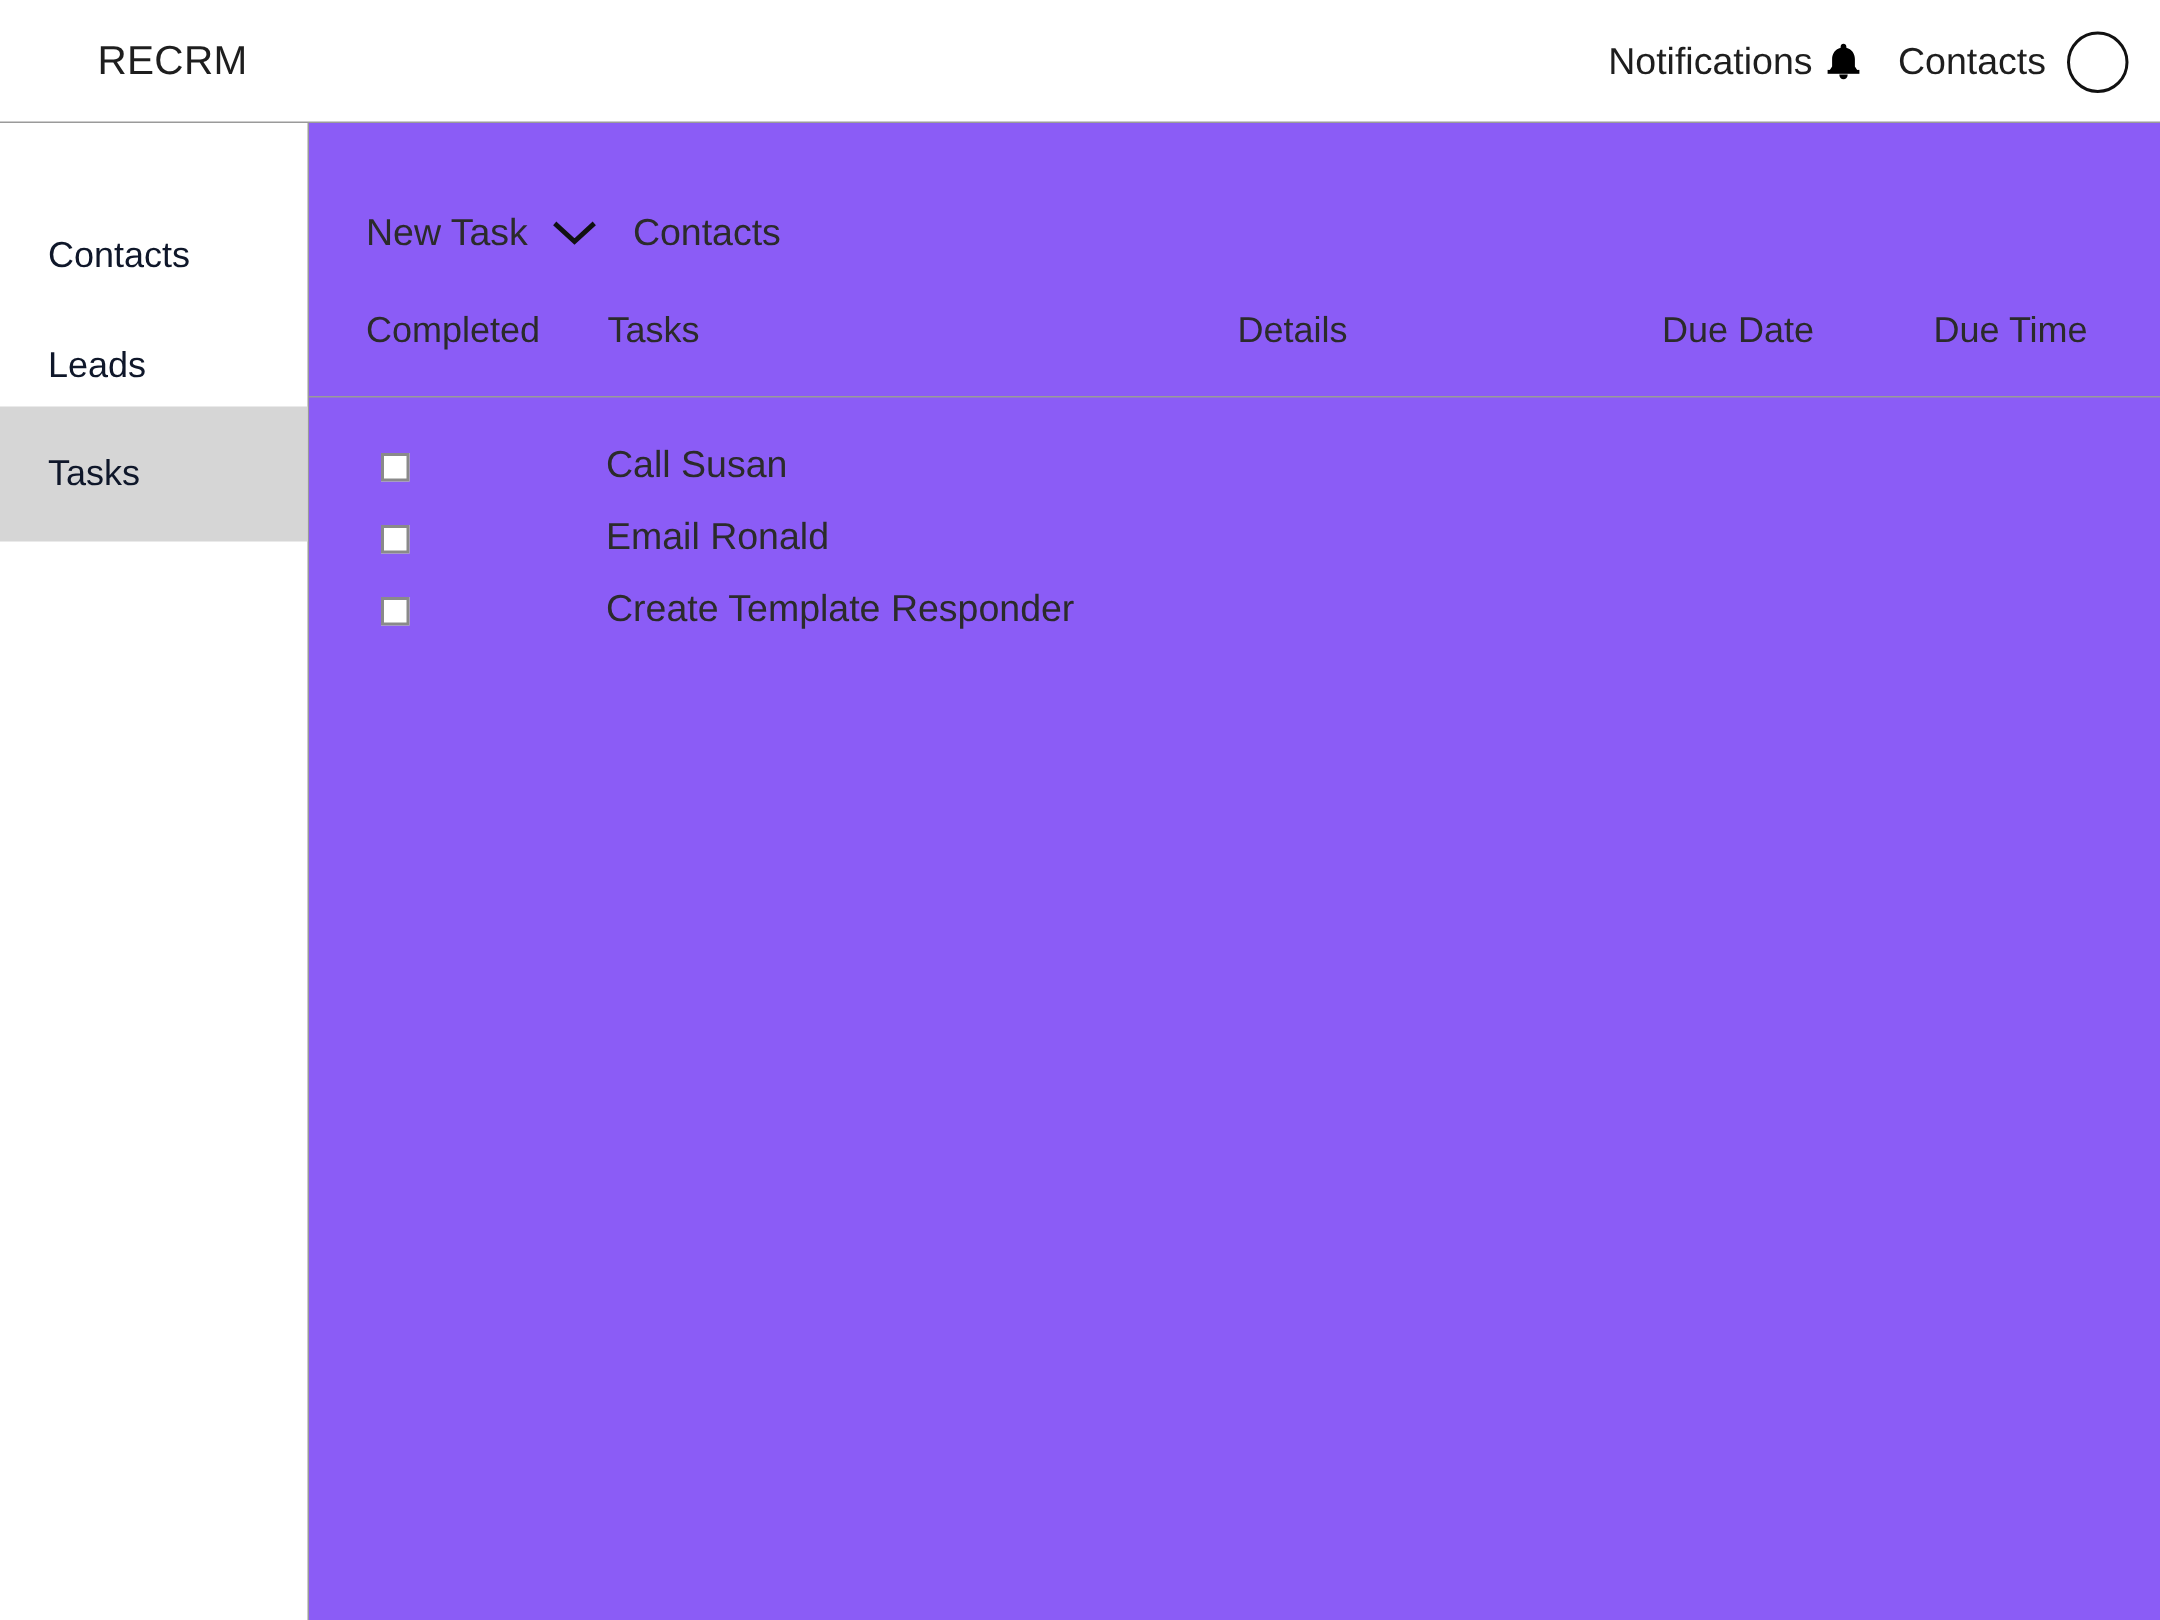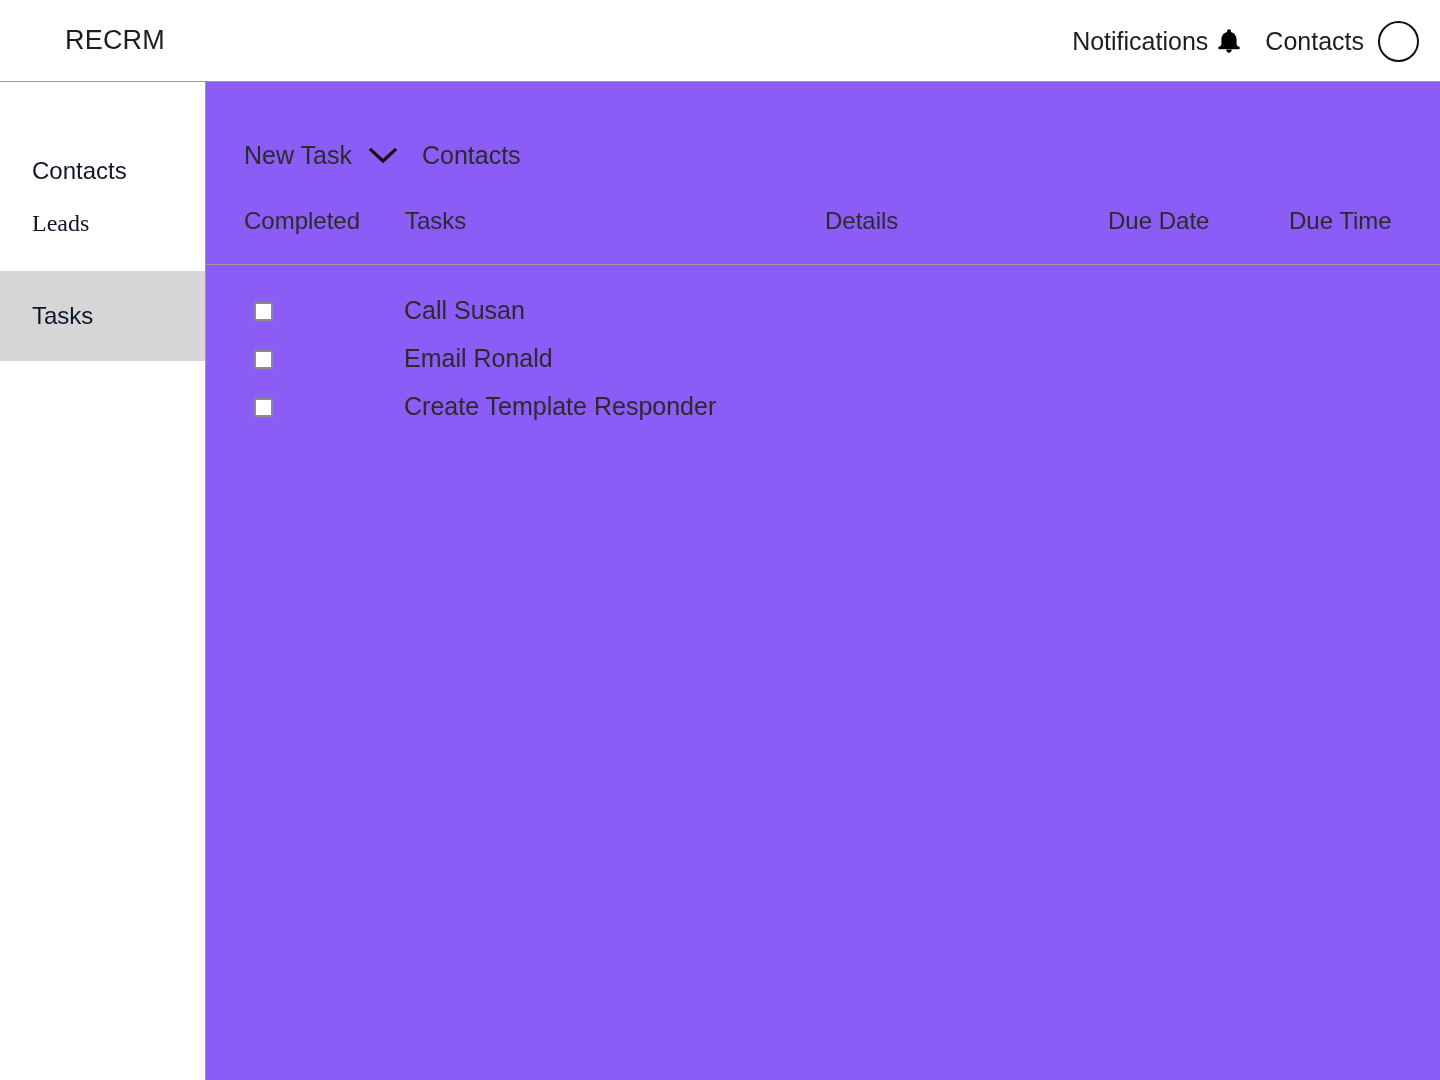--- a/index.html
+++ b/index.html
@@ -121,21 +121,21 @@
     color: #0f172a;
     white-space: nowrap;
     padding-left: 32px;
   }
 
   .nav-item.active {
     background: #d6d6d6;
   }
 
   #nav-0 { top: 44px; }
-  #nav-1 { top: 96px; font-family: Liberation Serif, serif; }
+  #nav-1 { top: 117px; }
   #nav-2 { top: 189px; }
   #nav-3 { top: 273px; }
 
   
   .main {
     position: absolute;
     left: 206px;
     top: 82px;
     width: 1234px;
     height: 998px;

